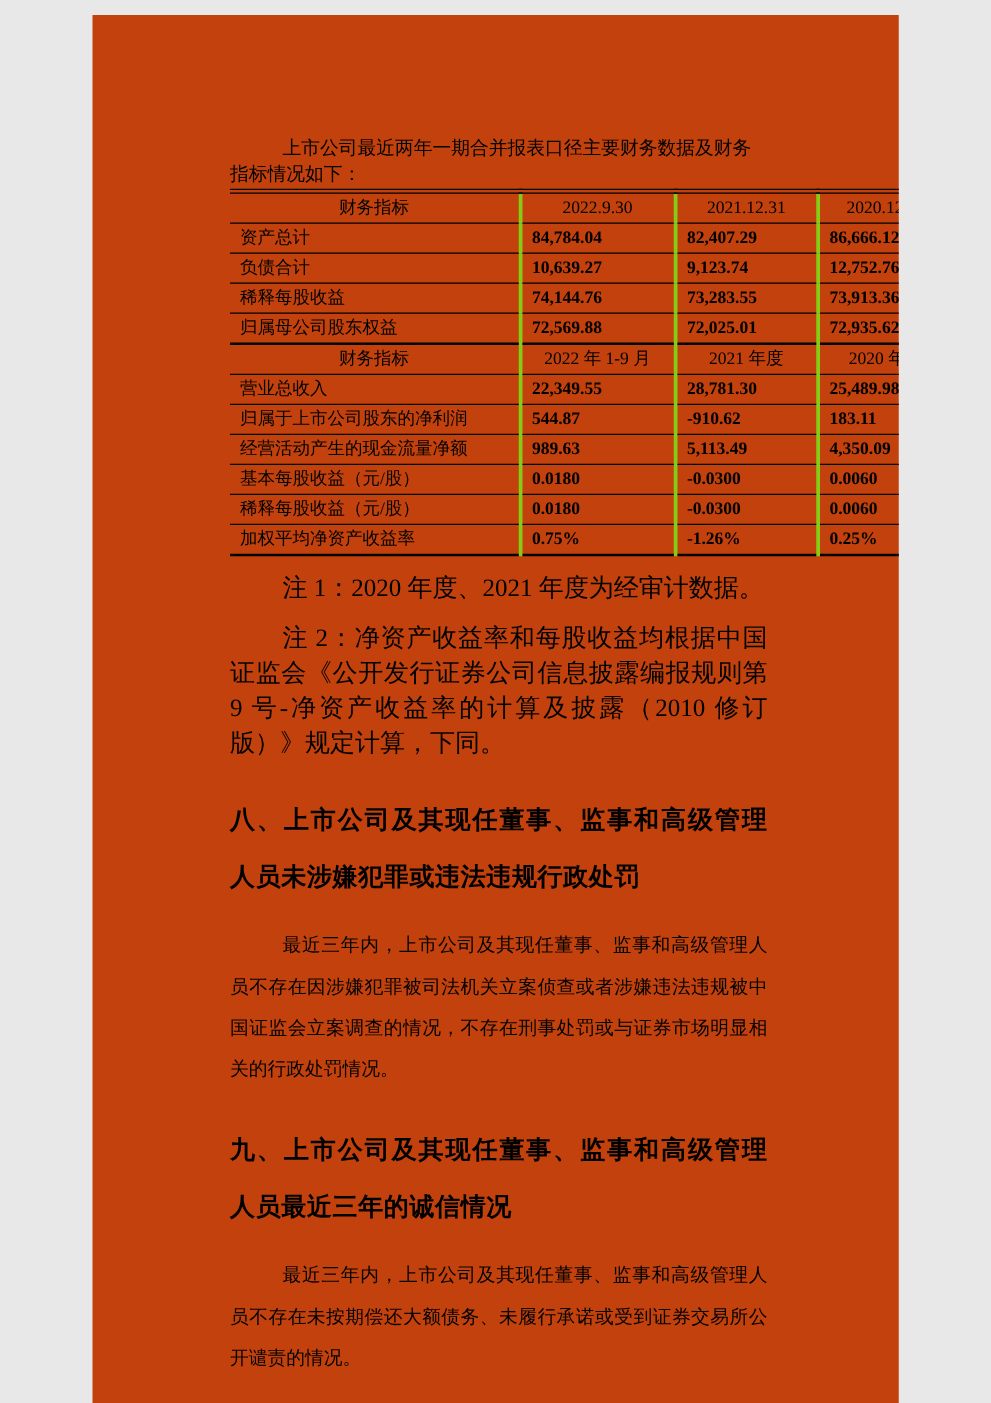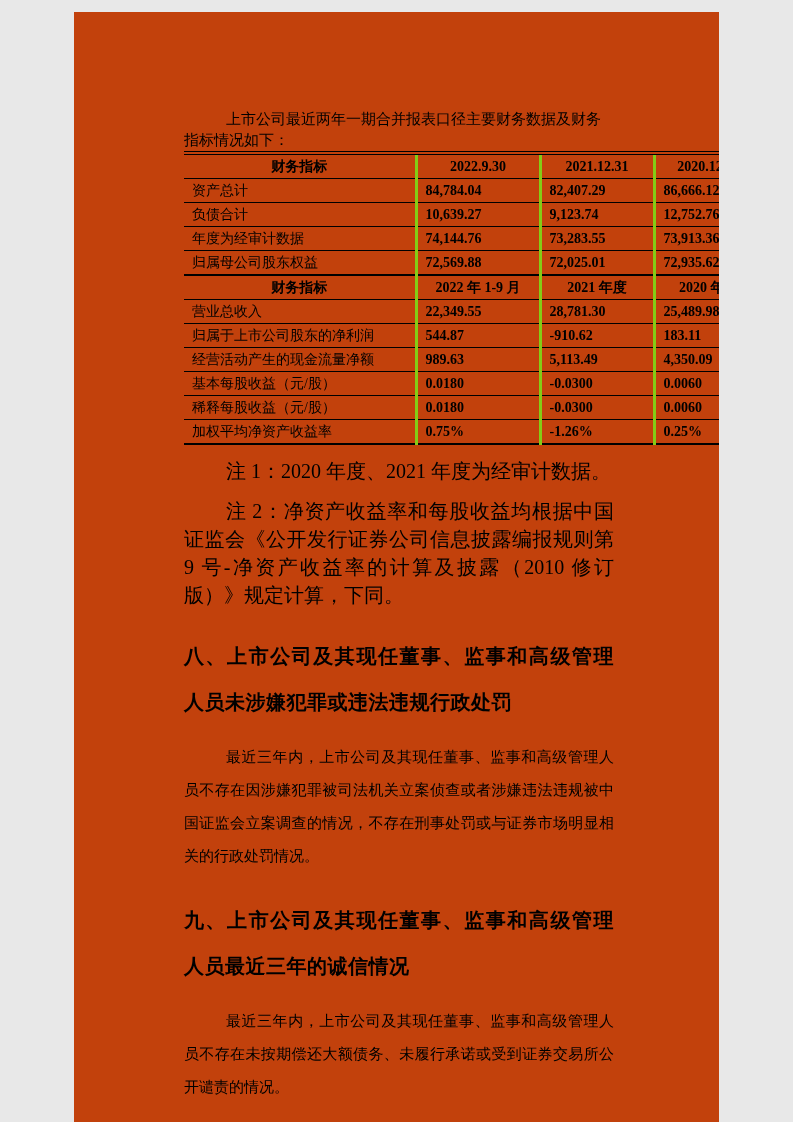--- a/index.html
+++ b/index.html
@@ -49,21 +49,21 @@
     border-bottom: 1px solid #000;
     padding: 2px 8px;
     line-height: 19px;
     vertical-align: middle;
     overflow: hidden;
   }
   .fin-table th + th, .fin-table td + td {
     border-left: 3px solid #84cc16;
   }
   .fin-table tr.header-row th {
-    font-weight: bold;
+    font-weight: normal;
     text-align: center;
     border-bottom: 1.5px solid #000;
   }
   .fin-table tr.header-row.second {
     border-top: 2px solid #000;
   }
   .fin-table td.label-cell {
     text-align: left;
   }
   .fin-table td.num-cell {
@@ -132,21 +132,21 @@
             <td class="num-cell">82,407.29</td>
             <td class="num-cell">86,666.12</td>
           </tr>
           <tr>
             <td class="label-cell">负债合计</td>
             <td class="num-cell">10,639.27</td>
             <td class="num-cell">9,123.74</td>
             <td class="num-cell">12,752.76</td>
           </tr>
           <tr>
-            <td class="label-cell">年度为经审计数据</td>
+            <td class="label-cell">稀释每股收益</td>
             <td class="num-cell">74,144.76</td>
             <td class="num-cell">73,283.55</td>
             <td class="num-cell">73,913.36</td>
           </tr>
           <tr>
             <td class="label-cell">归属母公司股东权益</td>
             <td class="num-cell">72,569.88</td>
             <td class="num-cell">72,025.01</td>
             <td class="num-cell">72,935.62</td>
           </tr>

